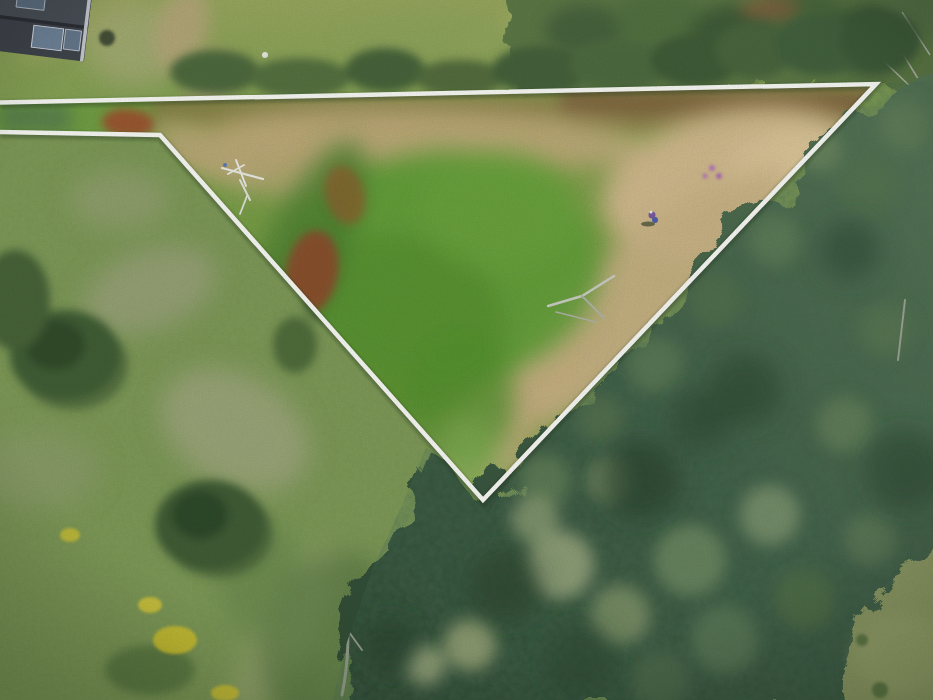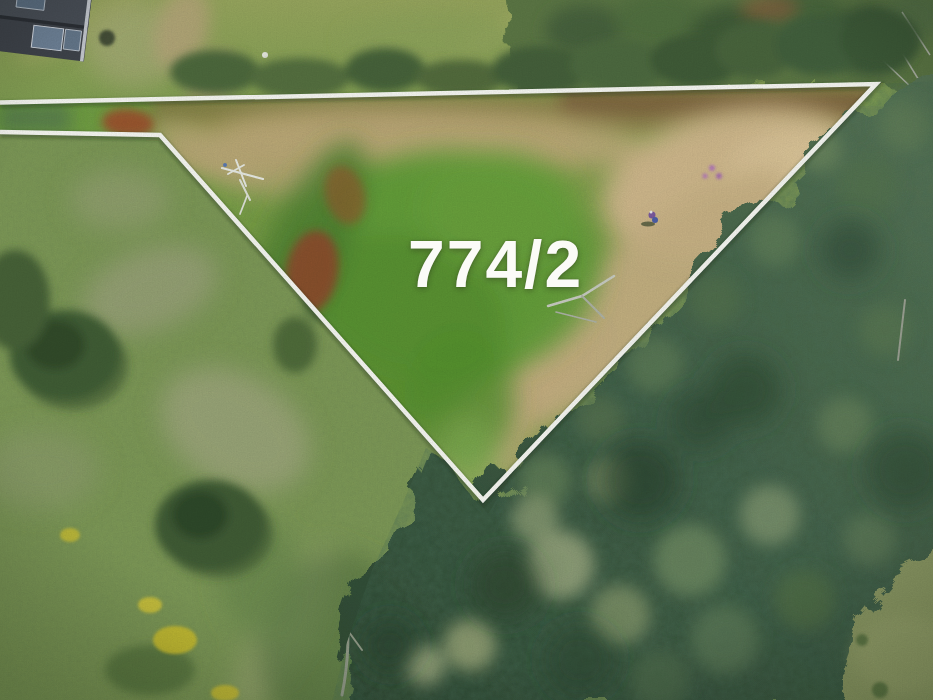--- a/index.html
+++ b/index.html
@@ -291,14 +291,13 @@
 
   <g>
     <path d="M 0 102.5 L 876 84 L 483 500 L 160 135 L 0 132" fill="none" stroke="rgba(30,40,20,0.32)" stroke-width="7.5" transform="translate(0,2)" filter="url(#f-b2)"></path>
     <path d="M 0 102.5 L 876 84 L 483 500 L 160 135 L 0 132" fill="none" stroke="#f7f8f3" stroke-width="4.5" stroke-linejoin="miter" stroke-miterlimit="12"></path>
   </g>
 
   <rect x="0" y="0" width="933" height="700" fill="url(#vin)"></rect>
   <rect x="0" y="0" width="933" height="700" fill="#000" filter="url(#f-grain)" opacity="0.10"></rect>
 </svg>
 
-<div class="parcel-label">774/2</div>
 </div>
 
 </body></html>

